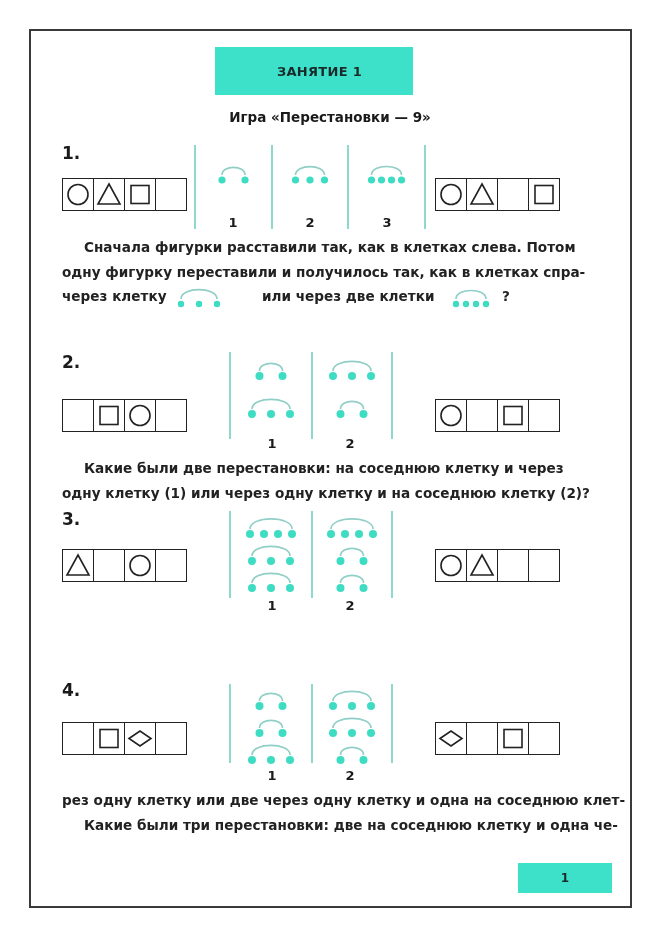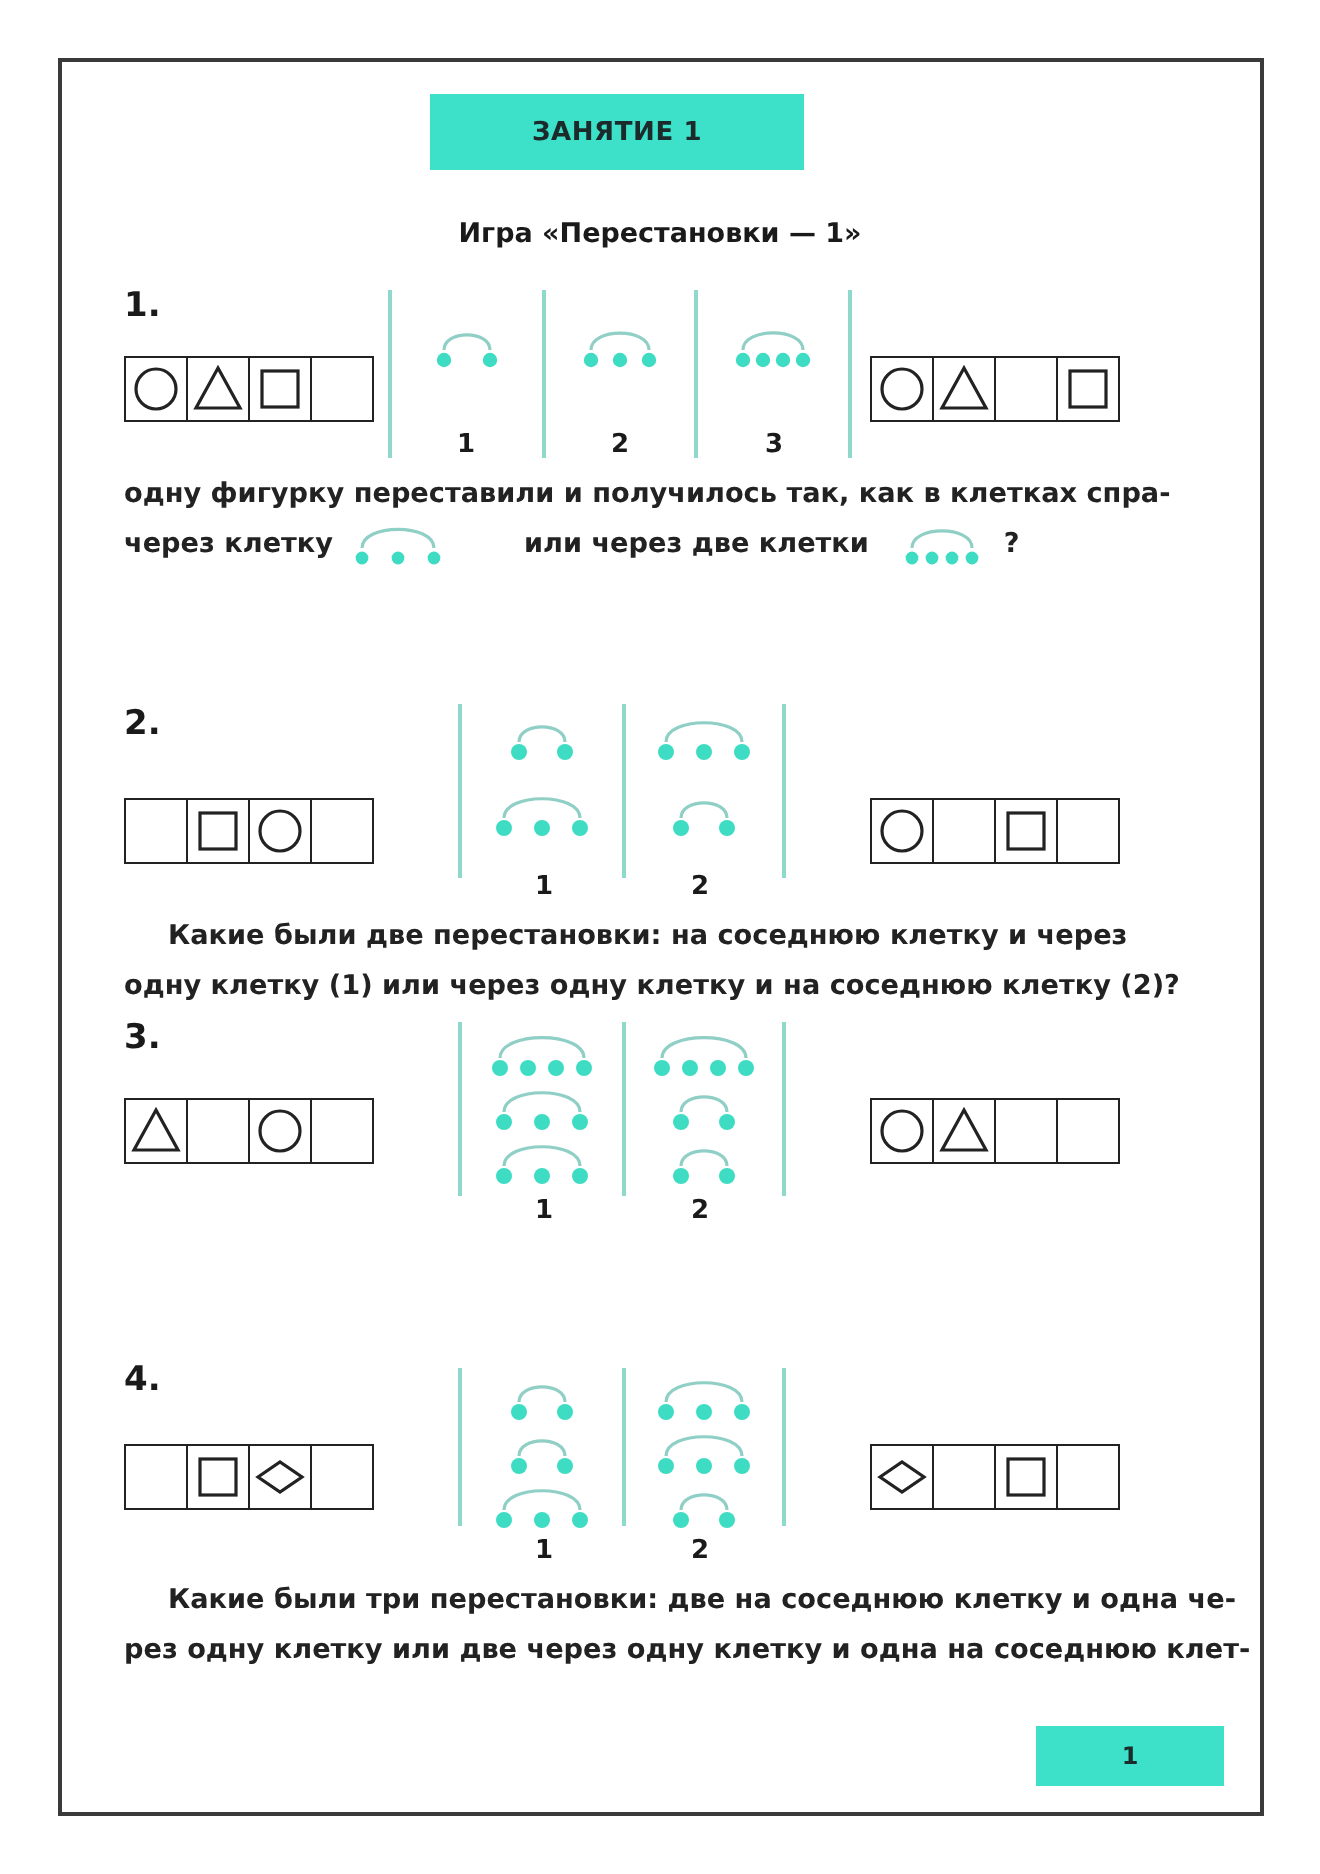--- a/index.html
+++ b/index.html
@@ -1,22 +1,22 @@
 <!DOCTYPE html>
 <html><head>
   <meta charset="utf-8">
   <style>
     html, body { margin:0; padding:0; background:#ffffff; }
     body { width:660px; height:937px; position:relative; overflow:hidden;
            font-family:"DejaVu Sans", sans-serif; color:#1a1a1a; }
     .page-border { position:absolute; left:29px; top:29px; width:599px; height:875px;
                    border:2px solid #3a3a3a; box-sizing:content-box; }
     .abs { position:absolute; }
-    .header-box { left:215px; top:47px; width:187px; height:38px; background:#3de0c8;
-                  display:flex; align-items:center; justify-content:center; }
+    .header-box { left:215px; top:47px; width:187px; height:48px; background:#3de0c8;
+                  display:flex; align-items:center; justify-content:center;padding-left:11px; }
     .header-title { font-size:13px; font-weight:bold; letter-spacing:0.3px; color:#1b2a2a; }
     .subtitle { left:0; width:620px; top:109px; text-align:center; font-size:13.5px; font-weight:bold; }
     .task-number { font-size:17px; font-weight:bold; }
     .cells { display:flex; border:1.6px solid #222; height:31px; }
     .cell { width:30px; height:31px; border-right:1.6px solid #222; position:relative; }
     .cell:last-child { border-right:none; }
     .cells svg { position:absolute; left:0; top:0; }
     .vline { width:2px; background:#8fd8cc; }
     .dlabel { font-size:13px; font-weight:bold; width:20px; text-align:center; }
     .para { left:62px; width:500px; font-size:13.6px; font-weight:bold; line-height:24.5px; color:#222; }
@@ -29,21 +29,21 @@
     .page-num { font-size:12px; font-weight:bold; color:#1b2a2a; }
   </style>
 </head>
 <body>
 
 <div class="page-border"></div>
 
 <div class="abs header-box">
   <span class="header-title">ЗАНЯТИЕ 1</span>
 </div>
-<div class="abs subtitle" style="left:20px;">Игра «Перестановки — 1»</div>
+<div class="abs subtitle" style="left:20px;">Игра «Перестановки — 9»</div>
 
 <div class="abs task-number" style="left:62px;top:143px;">1.</div>
 <div class="abs cells" style="left:62px;top:178px;">
     <div class="cell">
       <svg width="30" height="31">
         <circle cx="15" cy="15.5" r="10" fill="none" stroke="#222" stroke-width="1.6"></circle>
       </svg>
     </div>
     <div class="cell">
       <svg width="30" height="31">
@@ -104,20 +104,21 @@
       <circle cx="42.5" cy="30" r="3.6" fill="#3fdcc4"></circle>
       <circle cx="52.5" cy="30" r="3.6" fill="#3fdcc4"></circle>
     </g>
   </svg>
 
 <div class="abs dlabel" style="left:223px;top:215px;">1</div>
 <div class="abs dlabel" style="left:300px;top:215px;">2</div>
 <div class="abs dlabel" style="left:377px;top:215px;">3</div>
 
 <div class="abs para" style="top:235px;">
+  <span class="line indent">Сначала фигурки расставили так, как в клетках слева. Потом</span>
   <span class="line">одну фигурку переставили и получилось так, как в клетках спра-</span>
   <span class="line last">
     <span>через клетку</span>
     <svg class="inline-icon" width="56" height="24">
         <g>
           <path d="M10,14 C10,1.5199999999999996 46,1.5199999999999996 46,14" fill="none" stroke="#8fcfc6" stroke-width="1.6"></path>
           <circle cx="10" cy="19" r="3.2" fill="#3fdcc4"></circle>
           <circle cx="28" cy="19" r="3.2" fill="#3fdcc4"></circle>
           <circle cx="46" cy="19" r="3.2" fill="#3fdcc4"></circle>
         </g>
@@ -355,19 +356,19 @@
       <path d="M27.5,75 C27.5,64.86 50.5,64.86 50.5,75" fill="none" stroke="#8fcfc6" stroke-width="1.6"></path>
       <circle cx="27.5" cy="80" r="4" fill="#3fdcc4"></circle>
       <circle cx="50.5" cy="80" r="4" fill="#3fdcc4"></circle>
     </g>
   </svg>
 
 <div class="abs dlabel" style="left:262px;top:768px;">1</div>
 <div class="abs dlabel" style="left:340px;top:768px;">2</div>
 
 <div class="abs para" style="top:788px;">
+  <span class="line">рез одну клетку или две через одну клетку и одна на соседнюю клет-</span>
   <span class="line indent">Какие были три перестановки: две на соседнюю клетку и одна че-</span>
-  <span class="line">рез одну клетку или две через одну клетку и одна на соседнюю клет-</span>
 </div>
 
 <div class="abs page-num-box">
   <span class="page-num">1</span>
 </div>
 
 </body></html>

